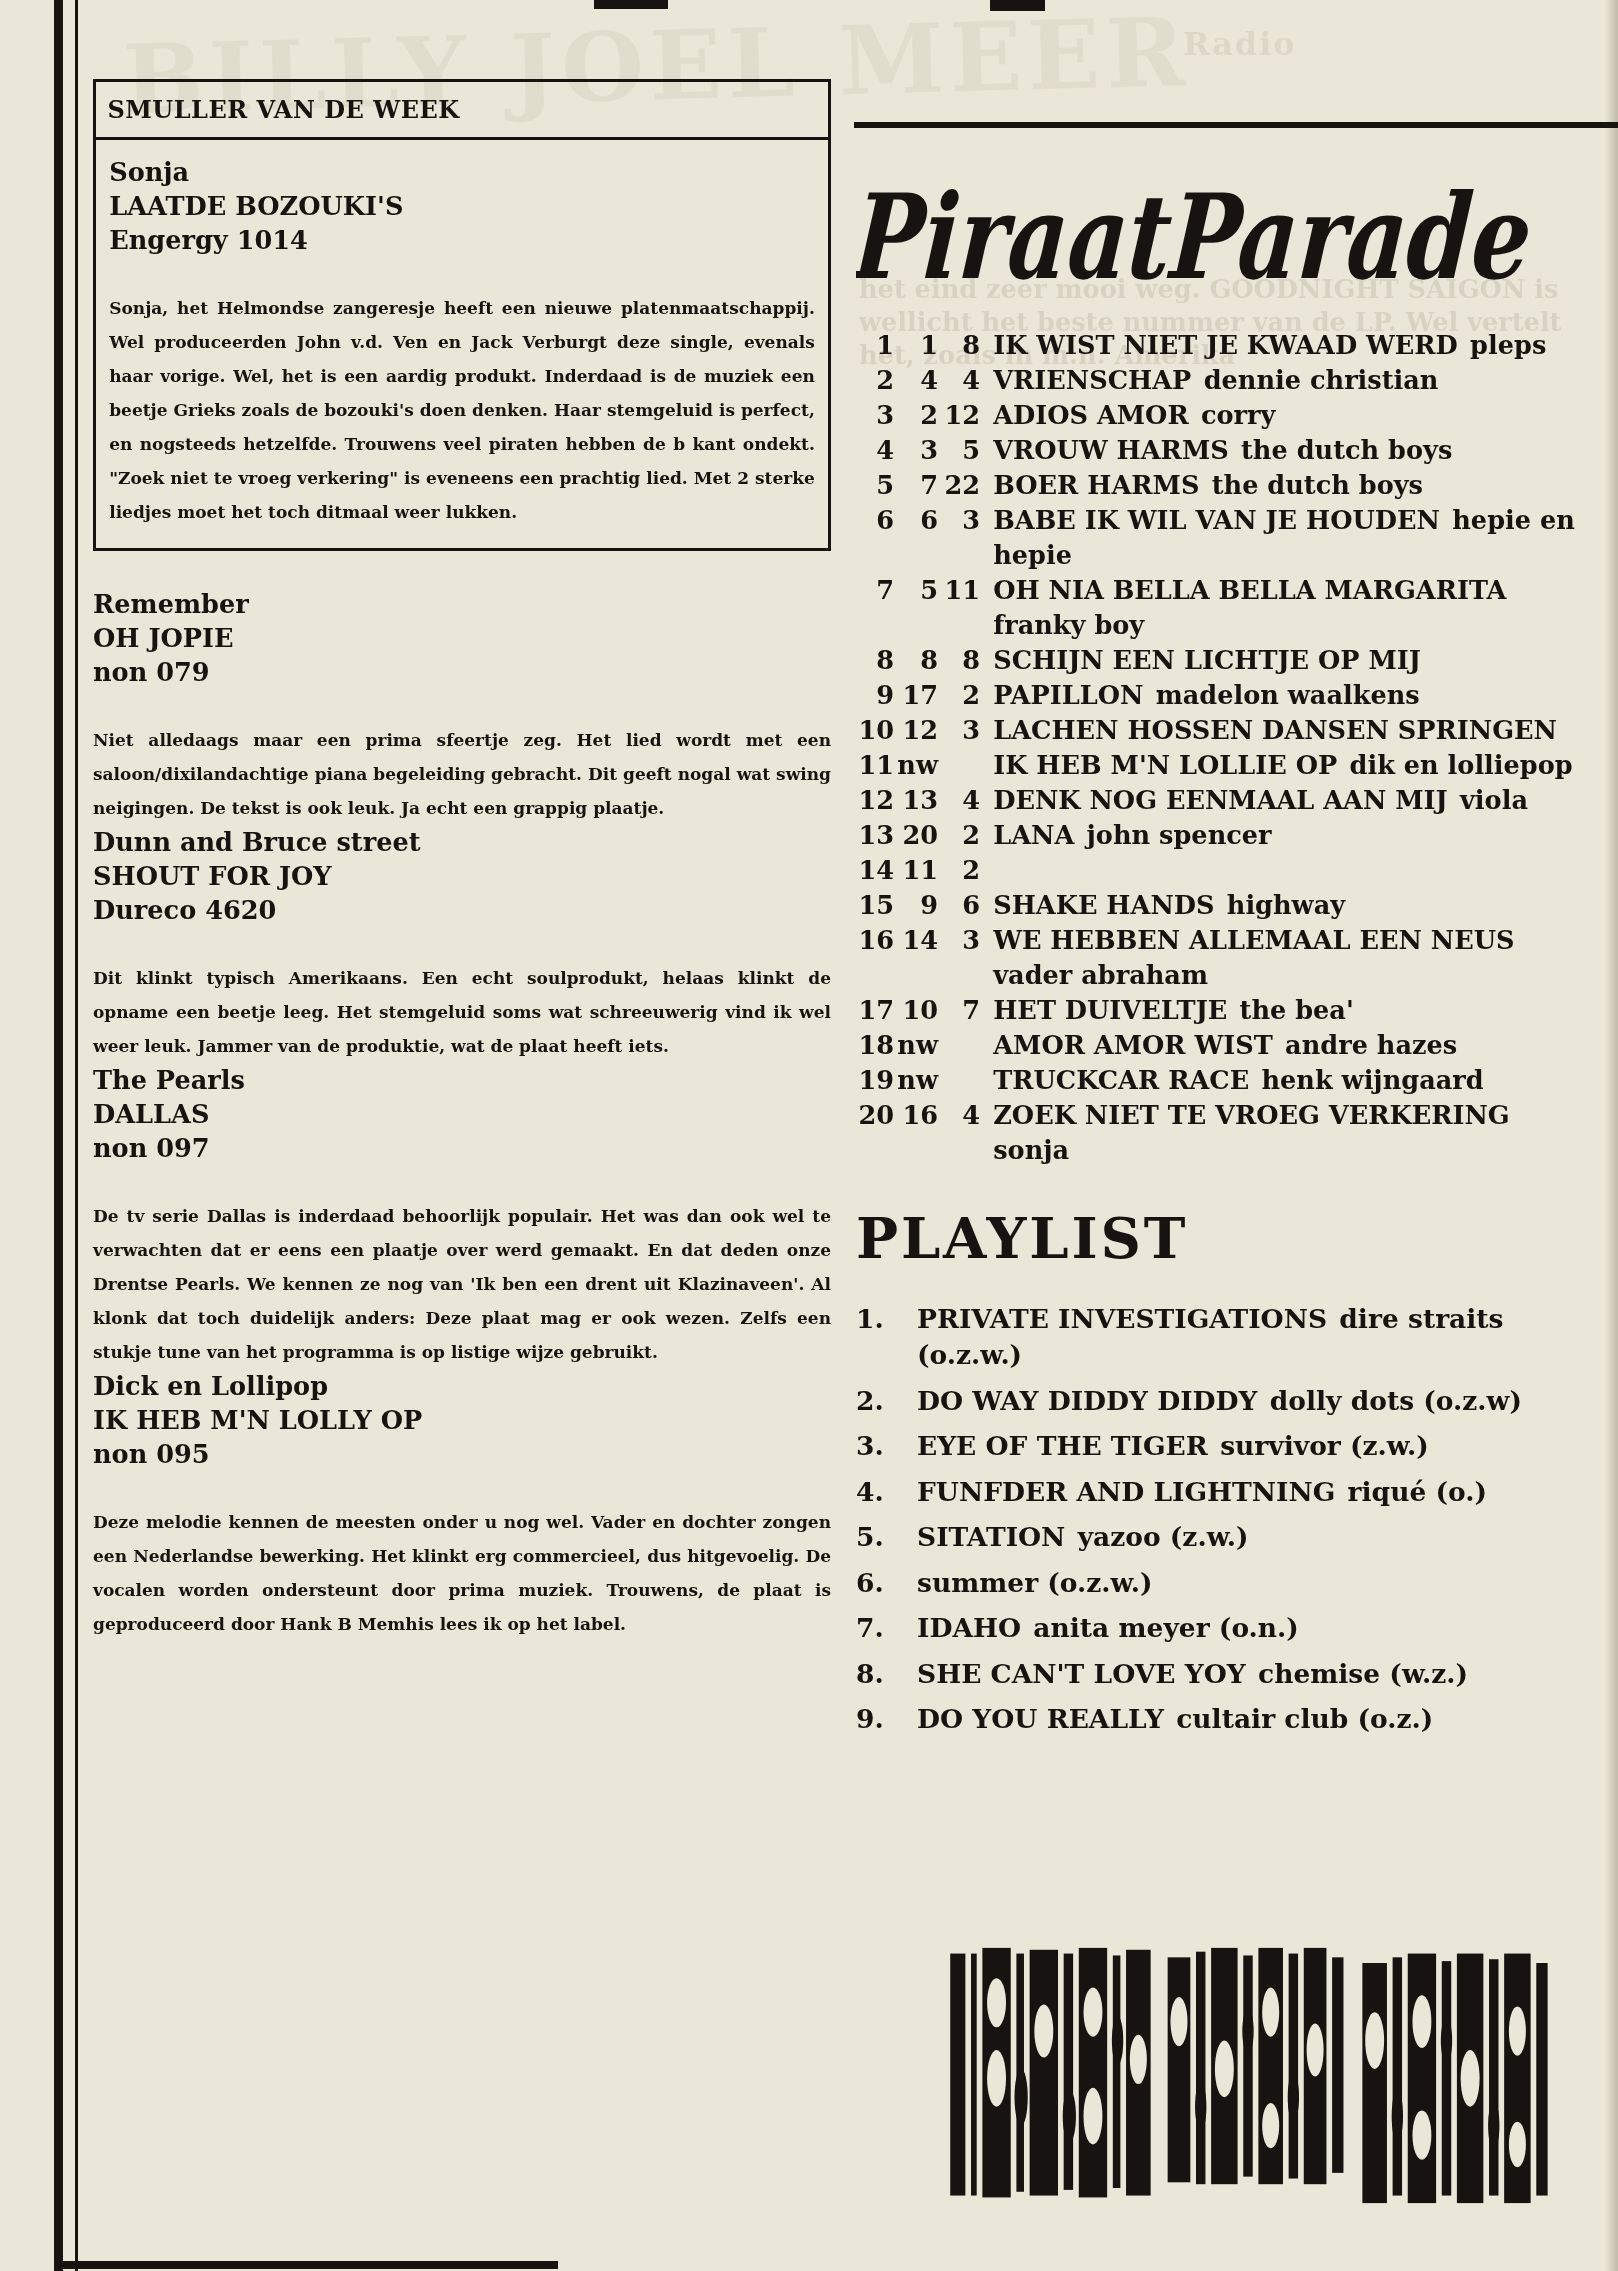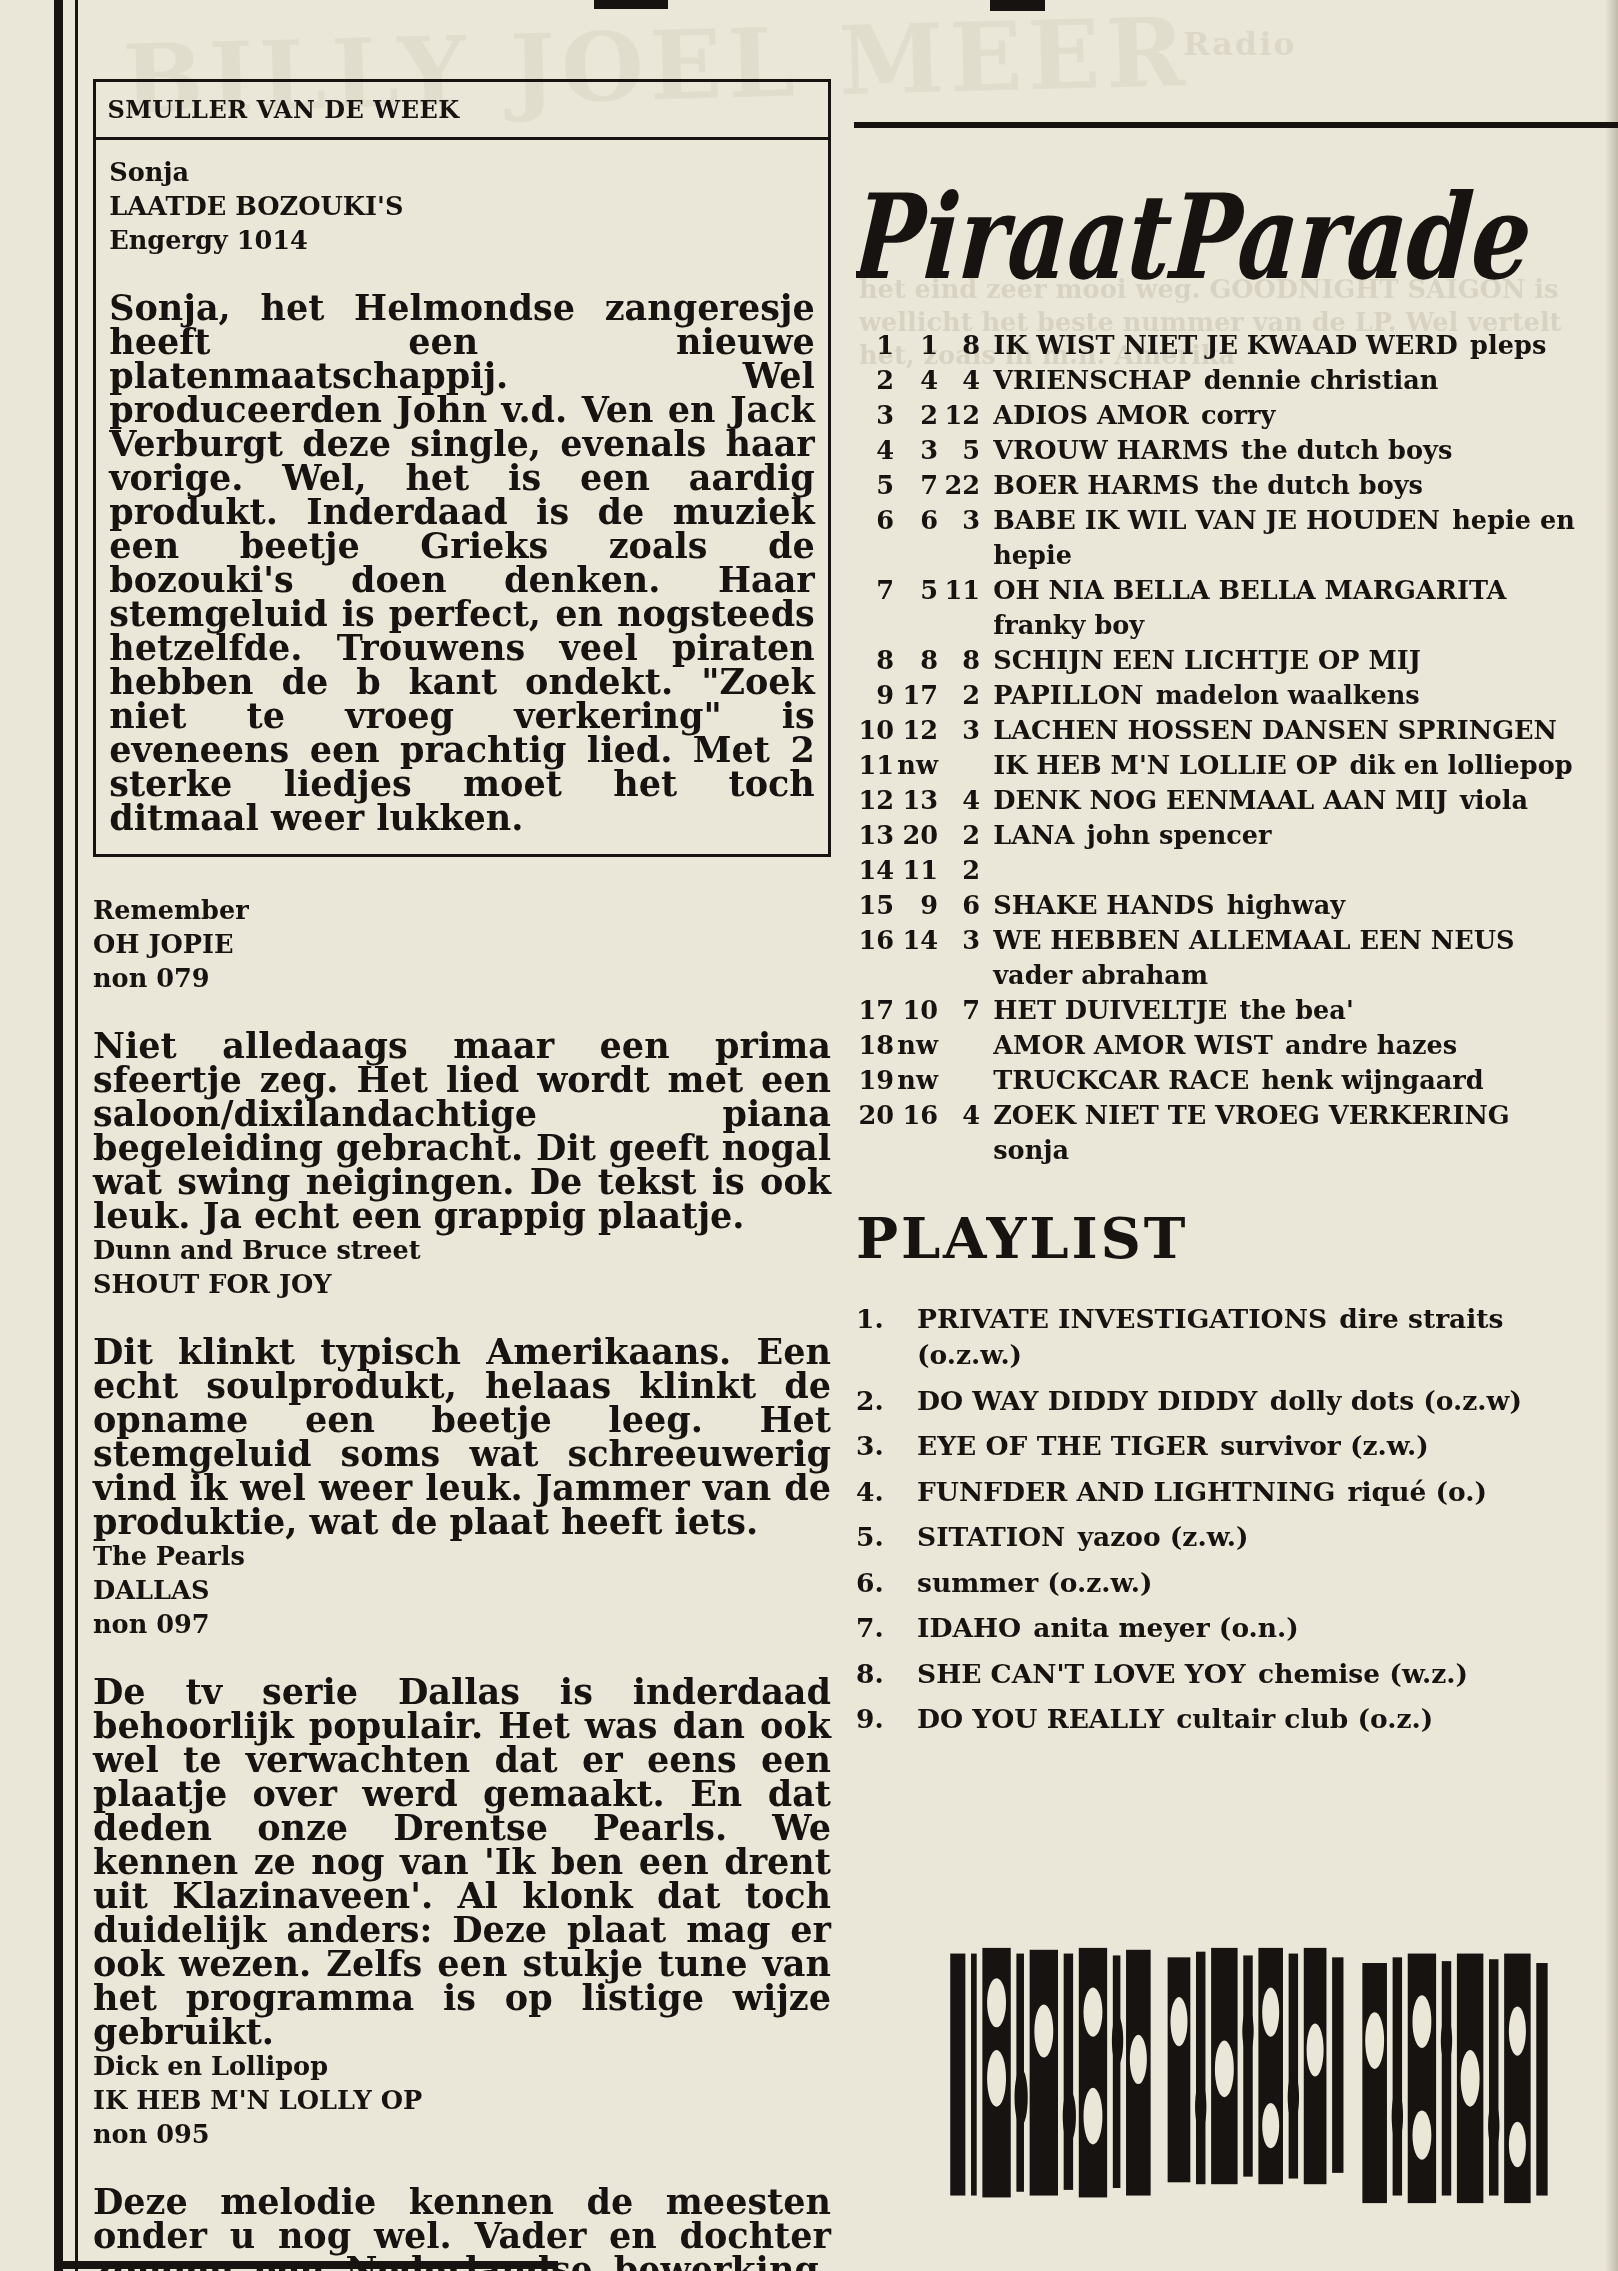--- a/index.html
+++ b/index.html
@@ -23,21 +23,21 @@
   .ghost{position:absolute;z-index:0;color:#6b6147;font-weight:bold;pointer-events:none}
   #ghost-headline{left:123px;top:9.5px;font-size:95px;opacity:.07;transform:rotate(-1.5deg);letter-spacing:5.7px;white-space:nowrap}
   #ghost-par{left:859px;top:273px;font-size:25.6px;line-height:33px;opacity:.15;width:729px}
   #ghost-topright{left:1183px;top:24.6px;font-size:32px;opacity:.11;letter-spacing:1.9px}
   
   .left-col{position:absolute;left:93px;top:79px;width:738px;z-index:1}
   .review-box{border:3.8px solid #161310;margin-bottom:36px}
   .box-header{border-bottom:3.8px solid #161310;padding:11.4px 11.4px 9.5px;font-weight:bold;font-size:24px;letter-spacing:0.5px;line-height:34px}
   .box-body{padding:15px 13.2px 19px}
   .rev-artist,.rev-title,.rev-label{font-weight:bold;font-size:25.6px;line-height:34px}
-  .rev-body{font-weight:bold;font-size:35px;line-height:34px;text-align:justify;margin:34px 0 0}
+  .rev-body{font-weight:bold;font-size:17px;line-height:34px;text-align:justify;margin:34px 0 0}
   .review{}
   
   .right-col{position:absolute;left:856px;top:134px;width:715px;z-index:1}
   .logo-wrap{height:194px}
   .chart{font-size:25.6px;line-height:35px;font-weight:bold}
   .crow{display:grid;grid-template-columns:38px 44px 42px 1fr}
   .cp,.cl,.cw{text-align:right}
   .ct{padding-left:13.2px}
   .ct1{display:block;white-space:nowrap}
   .ta{margin-left:12.3px}
@@ -79,20 +79,21 @@
   <section class="review">
     <div class="rev-artist">Remember</div>
     <div class="rev-title">OH JOPIE</div>
     <div class="rev-label">non 079</div>
     <p class="rev-body">Niet alledaags maar een prima sfeertje zeg. Het lied wordt met een saloon/dixilandachtige piana begeleiding gebracht. Dit geeft nogal wat swing neigingen. De tekst is ook leuk. Ja echt een grappig plaatje.</p>
   </section>
 
   <section class="review">
     <div class="rev-artist">Dunn and Bruce street</div>
     <div class="rev-title">SHOUT FOR JOY</div>
+    <div class="rev-label">Dureco 4620</div>
     <p class="rev-body">Dit klinkt typisch Amerikaans. Een echt soulprodukt, helaas klinkt de opname een beetje leeg. Het stemgeluid soms wat schreeuwerig vind ik wel weer leuk. Jammer van de produktie, wat de plaat heeft iets.</p>
   </section>
 
   <section class="review">
     <div class="rev-artist">The Pearls</div>
     <div class="rev-title">DALLAS</div>
     <div class="rev-label">non 097</div>
     <p class="rev-body">De tv serie Dallas is inderdaad behoorlijk populair. Het was dan ook wel te verwachten dat er eens een plaatje over werd gemaakt. En dat deden onze Drentse Pearls. We kennen ze nog van 'Ik ben een drent uit Klazinaveen'. Al klonk dat toch duidelijk anders: Deze plaat mag er ook wezen. Zelfs een stukje tune van het programma is op listige wijze gebruikt.</p>
   </section>
 

